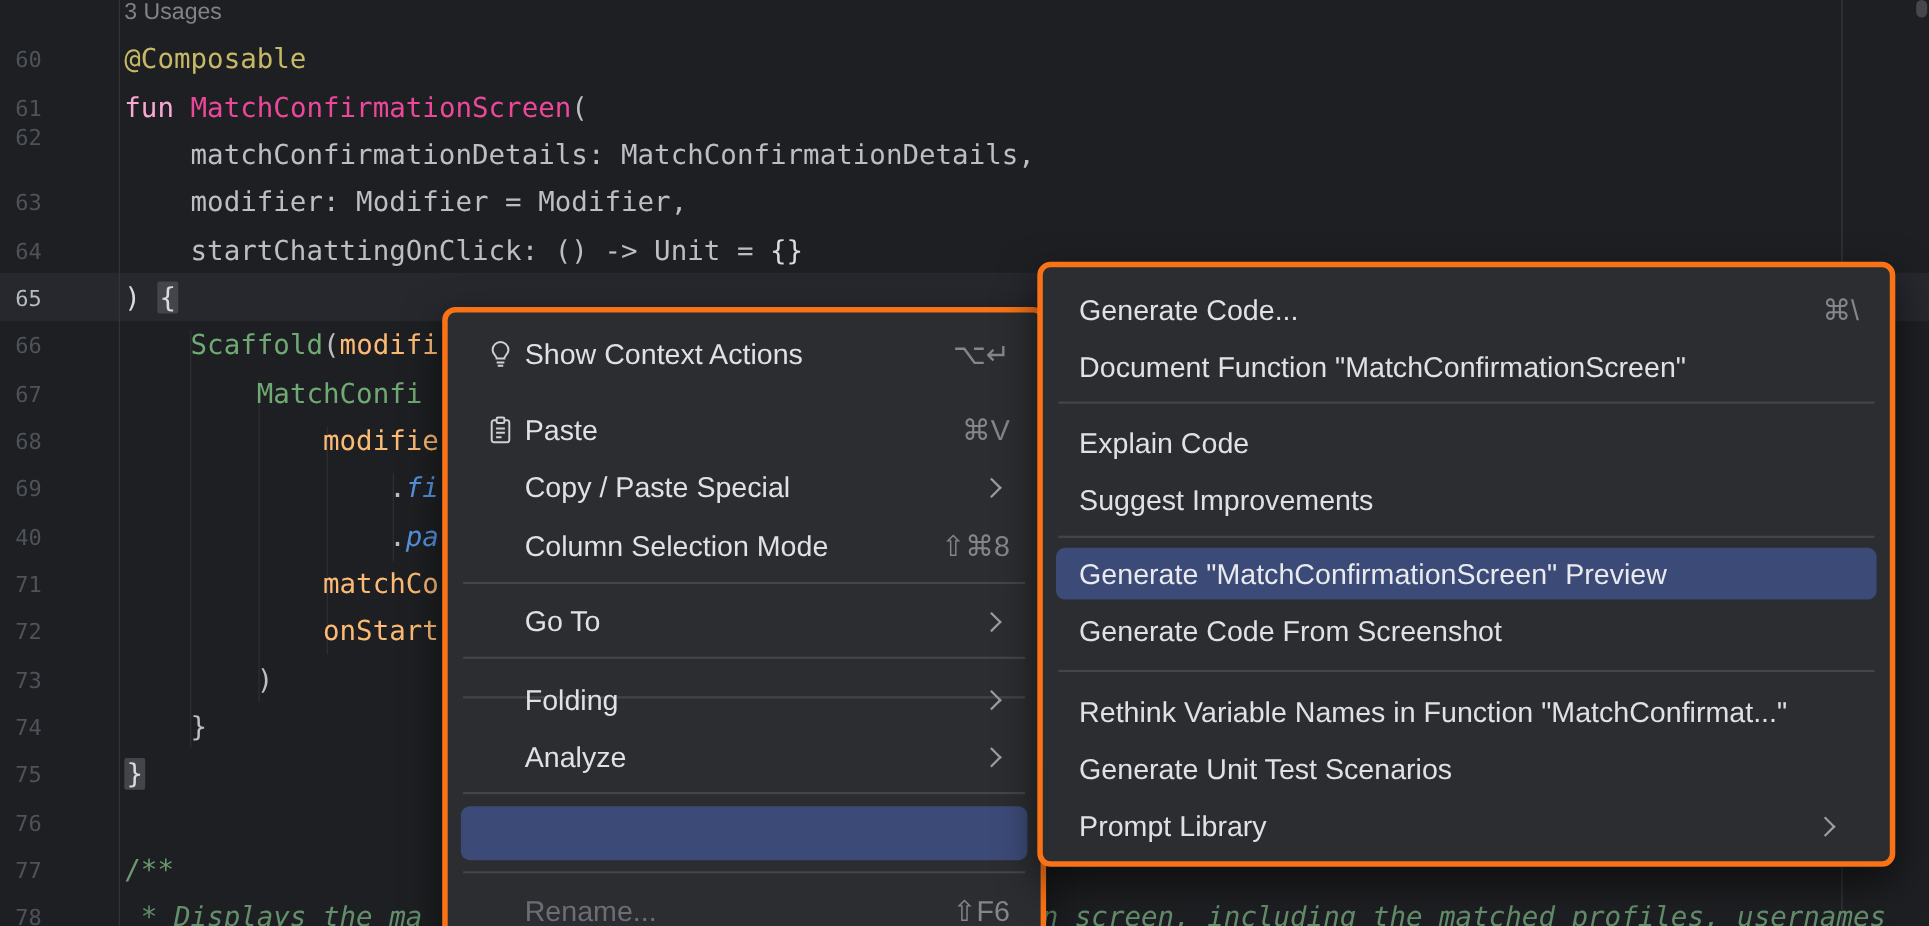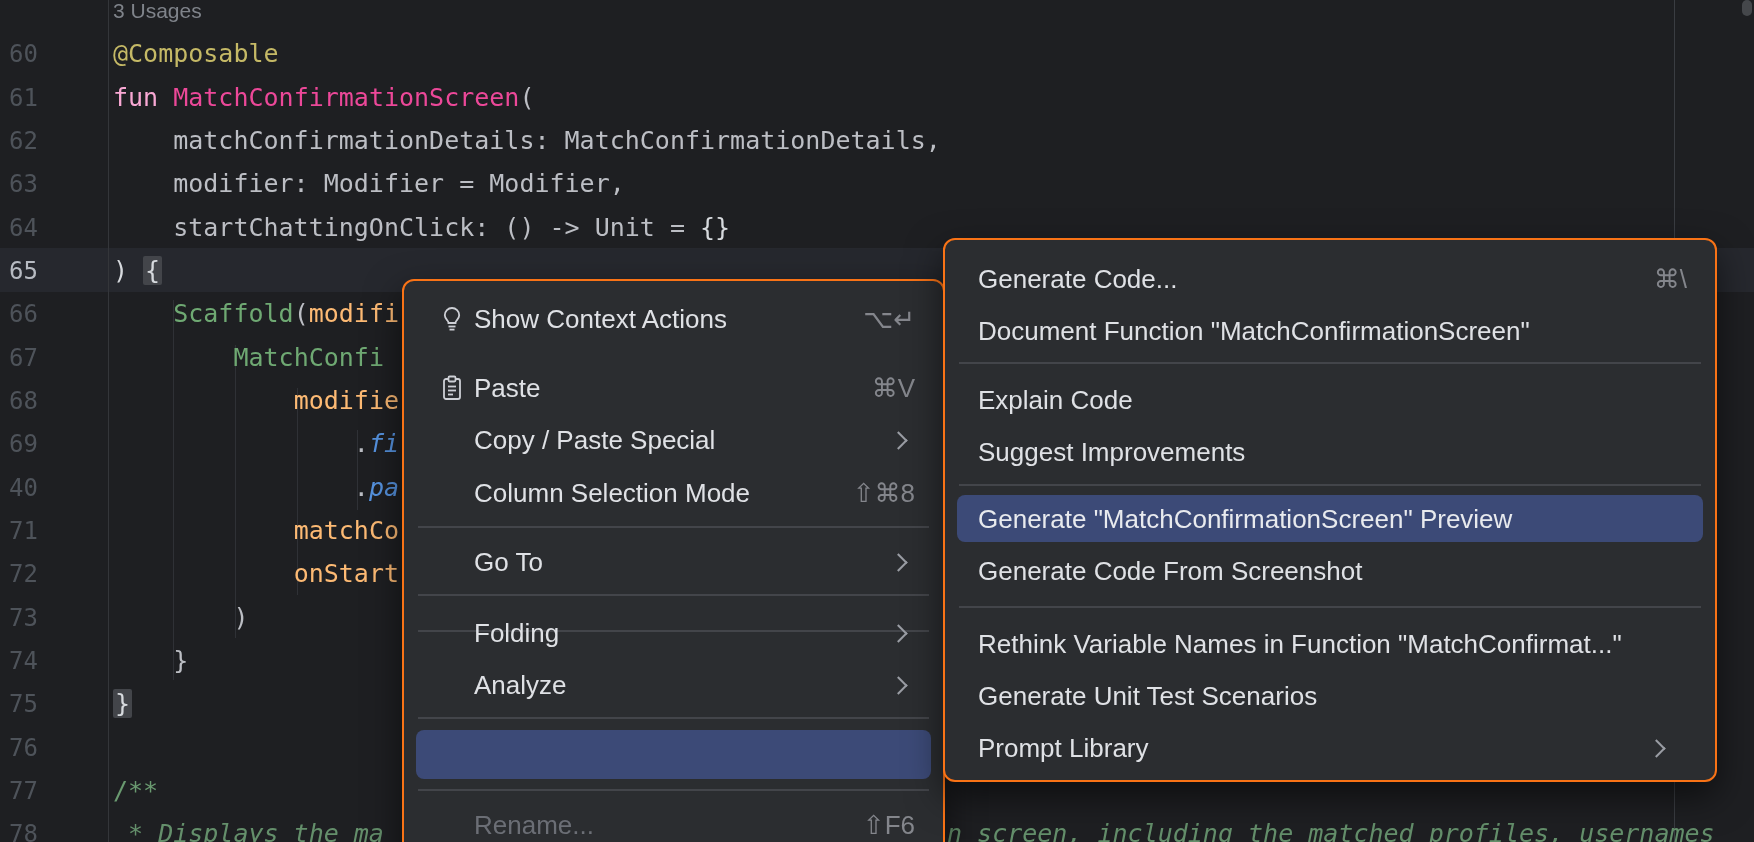--- a/index.html
+++ b/index.html
@@ -8,40 +8,40 @@
 
   
   .caret-line{position:absolute;left:0;top:248px;width:1754px;height:44px;background:#26282E;z-index:1;}
   .gutter-sep{position:absolute;left:108px;top:0;width:1px;height:842px;background:#34363A;z-index:2;}
   .margin-guide{position:absolute;left:1674px;top:0;width:1px;height:842px;background:#3A3D42;z-index:2;}
   .indent-guide{position:absolute;width:1px;background:#2F3136;z-index:2;}
   .scroll-thumb{position:absolute;right:2px;top:0;width:10px;height:16px;border-radius:5px;background:#5A5D62;opacity:.65;z-index:3;}
 
   
   .gnum{position:absolute;left:0;width:38px;height:44px;line-height:44px;text-align:right;
-        font-family:"DejaVu Sans Mono",monospace;font-size:24px;color:#4E535A;z-index:4;}
+        font-family:"DejaVu Sans Mono",monospace;font-size:20px;color:#4E535A;z-index:4;}
   .gnum.cur{color:#B7BBC2;}
 
   
   .crow{position:absolute;left:113px;height:44px;line-height:44px;white-space:pre;
         font-family:"DejaVu Sans Mono",monospace;font-size:25px;color:#BCBEC4;z-index:4;}
   .hint{font-family:"Liberation Sans",sans-serif;font-size:21px;color:#7F838A;}
   .annot{color:#C5B966;}
   .kw{color:#f9a8d4;}
   .fnd{color:#ec4899;}
   .green{color:#6FA973;}
   .narg{color:#fdba74;}
   .ext{color:#5693E0;font-style:italic;}
   .bright{color:#D7DADE;}
   .doc{color:#6A9A70;}
   .doci{color:#648F6B;font-style:italic;}
   .brace-box{background:#43454A;border-radius:2px;padding:0 2px;}
 
   
-  .menu{position:absolute;background:#2B2D30;border:2px solid #f97316;border-radius:12px;
+  .menu{position:absolute;background:#2B2D30;border:5px solid #f97316;border-radius:12px;
         box-shadow:0 14px 36px rgba(0,0,0,.55);}
   .menu1{left:402px;top:279px;width:539px;height:620px;z-index:10;}
   .menu2{left:943px;top:238px;width:770px;height:540px;z-index:11;}
   .mi{position:absolute;left:0;right:0;height:52px;display:flex;align-items:center;
       font-size:26px;color:#DFE1E5;}
   .mi .lbl1{margin-left:70px;}
   .mi .lbl2{margin-left:33px;}
   .mi .sc{margin-left:auto;margin-right:28px;color:#84868C;}
   .mi.disabled{color:#6B6E75;}
   .msep{position:absolute;left:14px;right:14px;height:2px;background:#43454A;}
@@ -61,21 +61,21 @@
   <div class="margin-guide"></div>
   <div class="indent-guide" style="left:173px;top:300px;height:380px;"></div>
   <div class="indent-guide" style="left:235px;top:345px;height:293px;"></div>
   <div class="indent-guide" style="left:297px;top:388px;height:207px;"></div>
   <div class="indent-guide" style="left:357px;top:430px;height:80px;"></div>
   <div class="scroll-thumb"></div>
 
   <div>
     <div class="gnum" style="top:32px">60</div>
     <div class="gnum" style="top:76px">61</div>
-    <div class="gnum" style="top:119px">62</div>
+    <div class="gnum" style="top:103px">62</div>
     <div class="gnum" style="top:162px">63</div>
     <div class="gnum" style="top:206px">64</div>
     <div class="gnum cur" style="top:249px">65</div>
     <div class="gnum" style="top:292px">66</div>
     <div class="gnum" style="top:336px">67</div>
     <div class="gnum" style="top:379px">68</div>
     <div class="gnum" style="top:422px">69</div>
     <div class="gnum" style="top:466px">40</div>
     <div class="gnum" style="top:509px">71</div>
     <div class="gnum" style="top:552px">72</div>

